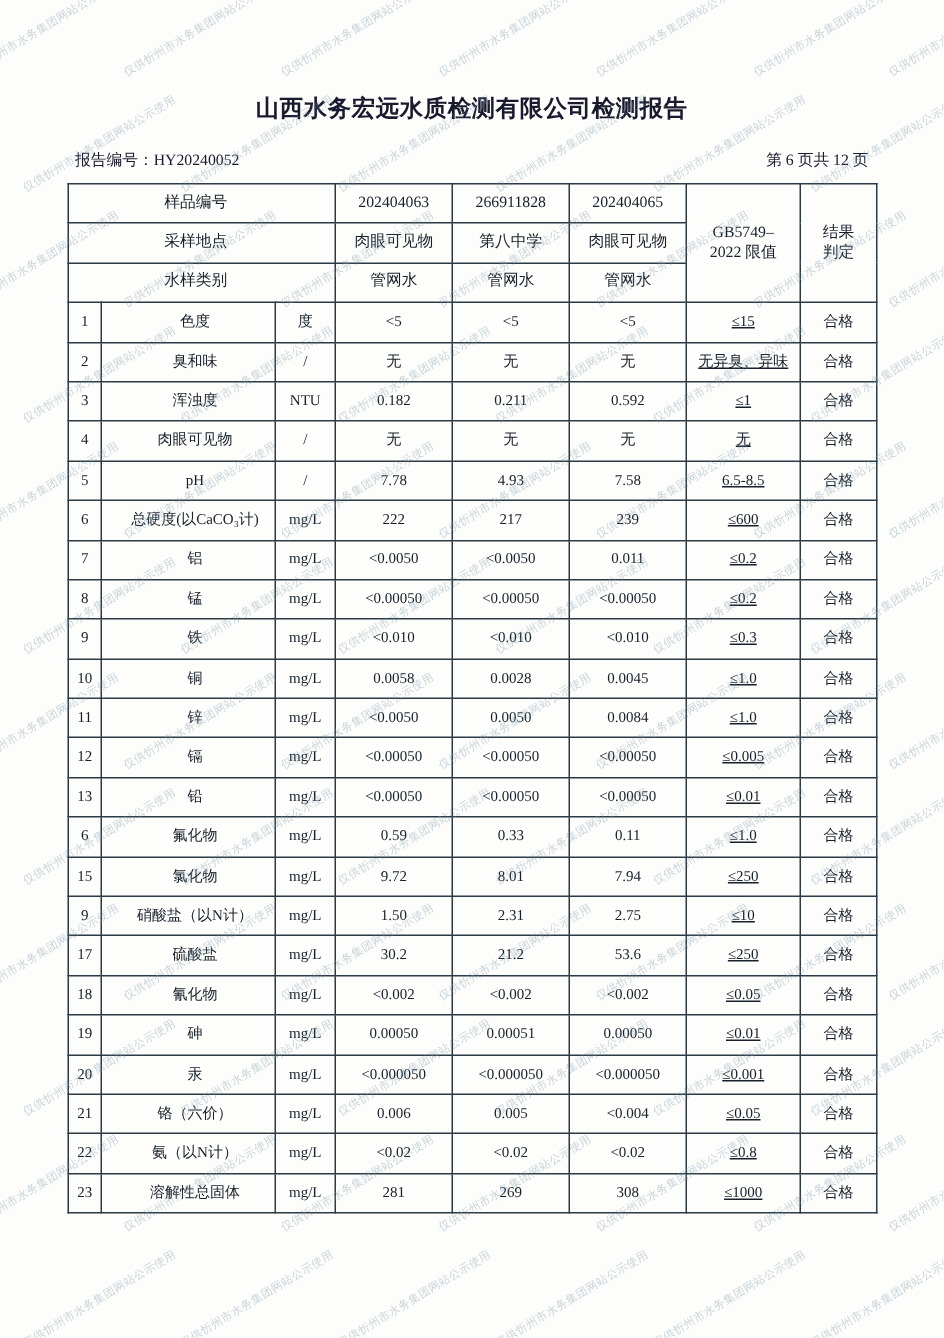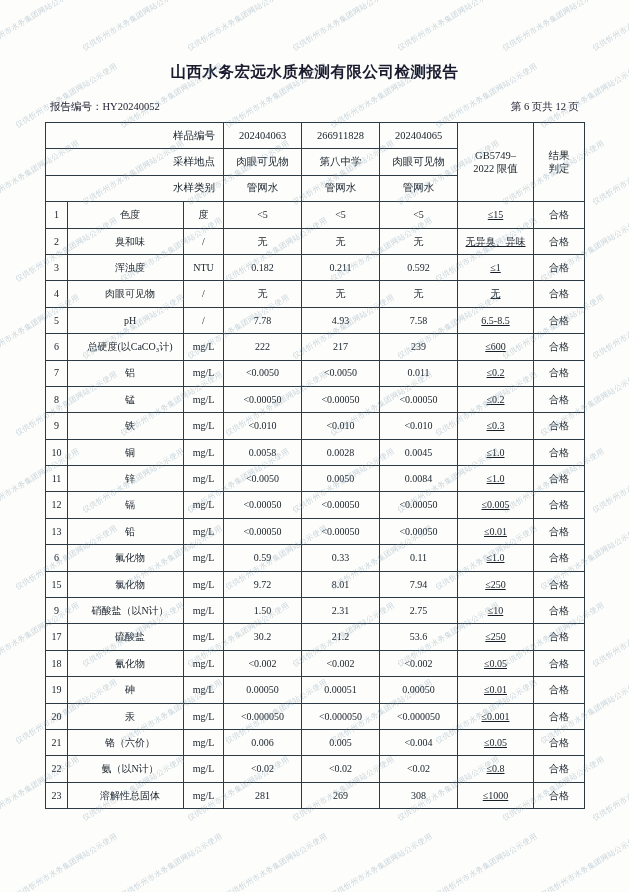--- a/index.html
+++ b/index.html
@@ -70,21 +70,21 @@
     font-size:10px;
     text-align:center;
     vertical-align:middle;
     padding:0;
     height:25.4px;
     line-height:1.15;
     font-weight:normal;
     color:#17202a;
   }
   th{font-size:10.5px;}
-  .hdr-lbl{text-align:right;padding-right:8px;font-size:10.5px;}
+  .hdr-lbl{padding-right:8px;font-size:10.5px;}
   .item-cell{text-align:center;padding-left:9px;font-size:10px;}
   .limit-cell{font-size:10.5px;}
   .lim-v{font-size:10.5px;line-height:1.25;}
   .nowrap{white-space:nowrap;text-decoration:underline;}
 </style>
 </head>
 <body>
 
 <div class="page">
 

